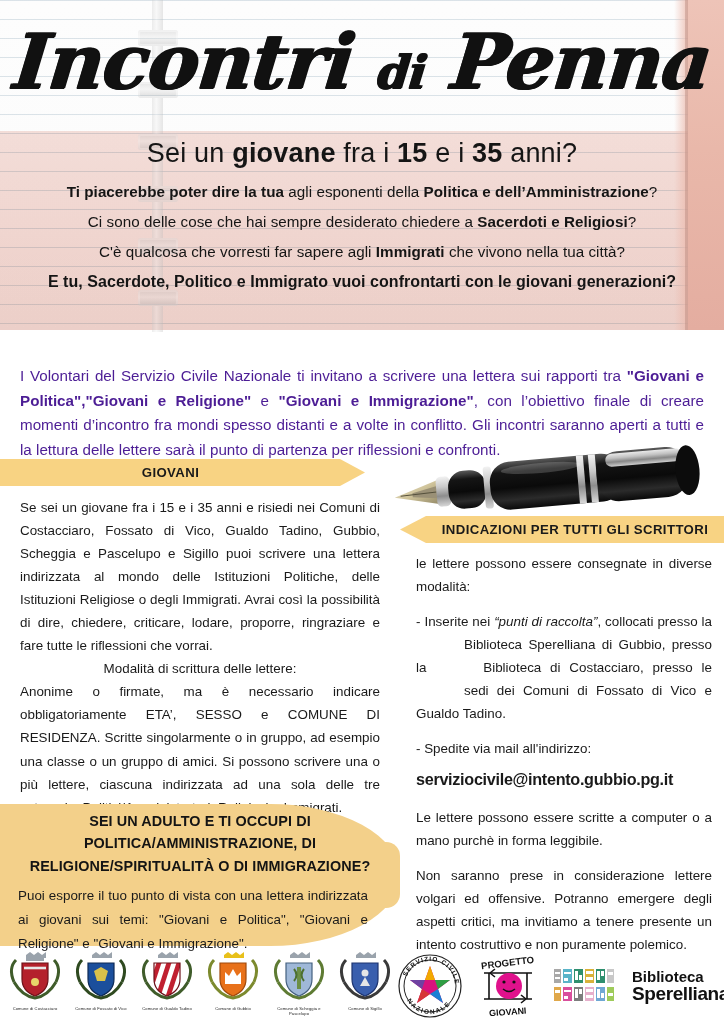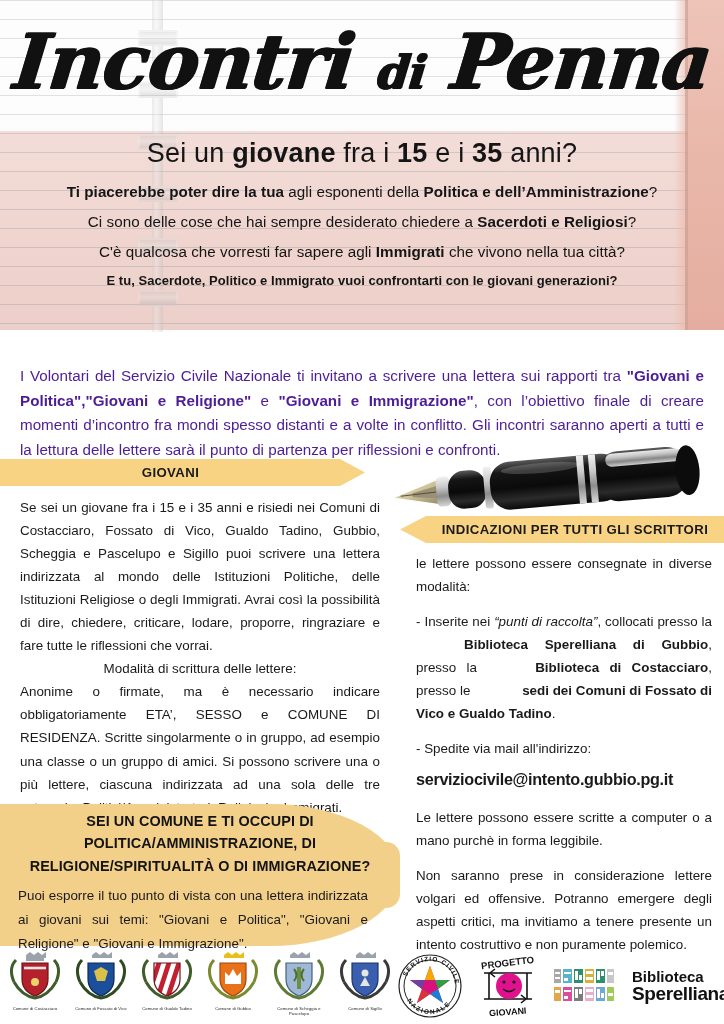--- a/index.html
+++ b/index.html
@@ -81,21 +81,21 @@
     position: absolute; left: 0; top: 138px; width: 724px;
     text-align: center; color: #151515;
   }
   .q-lead {
     font-size: 27px; font-weight: 400; letter-spacing: .2px;
     margin-bottom: 14px;
   }
   .q-lead b { font-weight: 700; }
   .q-line { font-size: 15.2px; margin-bottom: 13px; letter-spacing: .05px; }
   .q-line b { font-weight: 700; }
-  .q-all-bold { font-weight: 700; font-size: 13px; margin-bottom: 0; }
+  .q-all-bold { font-weight: 700; font-size: 16px; margin-bottom: 0; }
 
   
   .intro {
     position: absolute; left: 20px; top: 364px; width: 684px;
     font-size: 15.2px; line-height: 1.62; color: #4c1d95;
     text-align: justify;
   }
   .intro b { font-weight: 700; }
 
   
@@ -129,21 +129,21 @@
   .col-left p { margin-bottom: 0; }
   .col-left .nojust { text-align: center; }
 
   
   .col-right {
     position: absolute; left: 416px; top: 552px; width: 296px;
     font-size: 13.4px; line-height: 1.72; color: #1a1a1a;
     text-align: justify;
   }
   .col-right p { margin-bottom: 12px; }
-  .col-right b { font-weight: 700; padding-left: 48px; }
+  .col-right b { font-weight: 400; padding-left: 48px; }
   .col-right i { font-style: italic; }
   .col-right .email {
     font-weight: 700; font-size: 16.2px; letter-spacing: -.3px;
     text-align: left; margin-bottom: 12px;
   }
   .col-right .nojust { text-align: left; }
   .deadline {
     position: absolute; left: 416px; top: 888px; width: 296px;
     font-size: 21px; line-height: 1.18; color: #141414; text-align: justify;
   }
@@ -298,21 +298,21 @@
     </p>
     <p class="nojust" style="margin-bottom:6px">- Spedite via mail all'indirizzo:</p>
     <p class="email">serviziocivile@intento.gubbio.pg.it</p>
     <p>Le lettere possono essere scritte a computer o a mano purchè in forma leggibile.</p>
     <p>Non saranno prese in considerazione lettere volgari ed offensive. Potranno emergere degli aspetti critici, ma invitiamo a tenere presente un intento costruttivo e non puramente polemico.</p>
   </div>
 
 
   <div class="adultbox"></div>
   <div class="adult-title">
-    <div>SEI UN COMUNE E TI OCCUPI DI</div>
+    <div>SEI UN ADULTO E TI OCCUPI DI</div>
     <div>POLITICA/AMMINISTRAZIONE, DI</div>
     <div>RELIGIONE/SPIRITUALITÀ O DI IMMIGRAZIONE?</div>
   </div>
   <div class="adult-body">Puoi esporre il tuo punto di vista con una lettera indirizzata ai giovani sui temi: "Giovani e Politica", "Giovani e Religione" e "Giovani e Immigrazione".</div>
 
   <div class="footer-left">
     <div class="crest-item">
       <svg width="62" height="50" viewBox="0 0 62 50">
         <path d="M10 30 Q4 16 12 8" stroke="#3f5c2a" stroke-width="3" fill="none"></path>
         <path d="M52 30 Q58 16 50 8" stroke="#3f5c2a" stroke-width="3" fill="none"></path>

